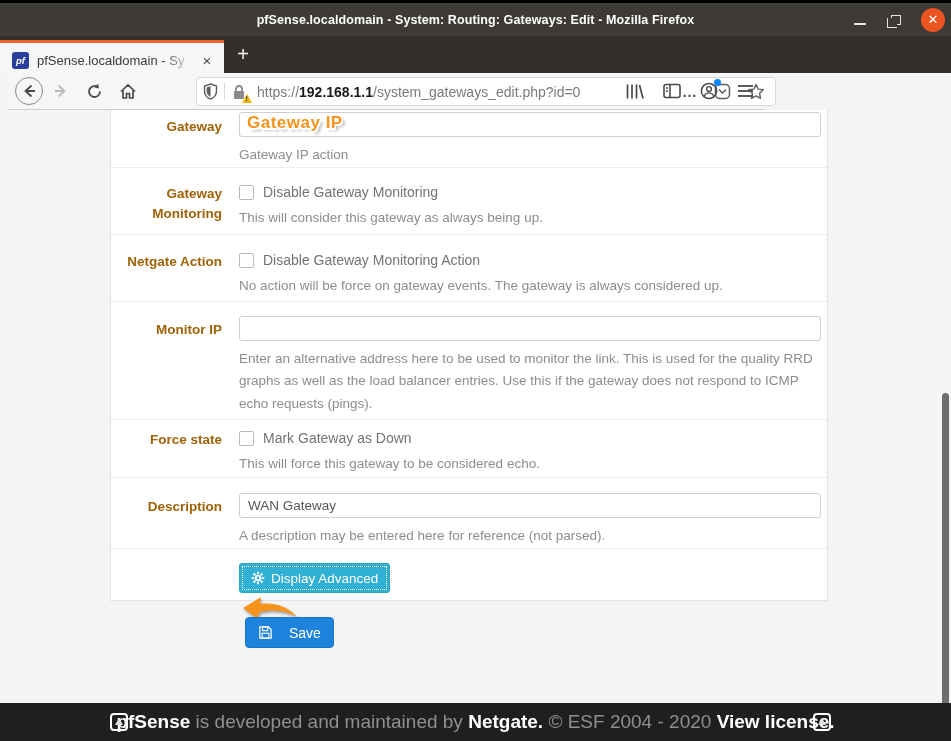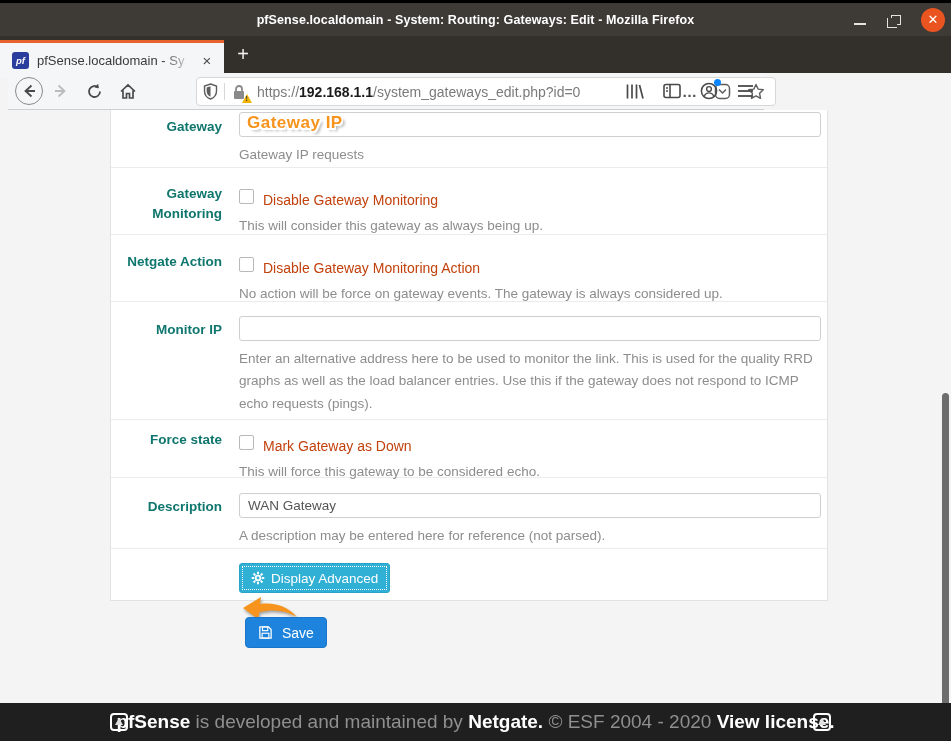--- a/index.html
+++ b/index.html
@@ -60,29 +60,29 @@
   .acct { position:relative; }
   .acct .blue-dot { position:absolute; right:-3px; top:-3px; width:7px; height:7px; border-radius:50%; background:#0a84ff; }
 
   
   .content { position:absolute; left:0; top:110px; width:951px; height:593px; background:#f4f4f4; }
   .card { position:absolute; left:110px; top:0; width:718px; height:491px; background:#fff;
     border-left:1px solid #e2e2e2; border-right:1px solid #e2e2e2; border-bottom:1px solid #e2e2e2; }
   .frow { display:flex; border-top:1px solid #ececec; }
   .frow:first-child { border-top:none; }
   .flabel { width:128px; flex:0 0 auto; text-align:right; padding-right:17px;
-    font-weight:bold; font-size:13.5px; color:#0f766e; line-height:1.5; }
+    font-weight:bold; font-size:13.5px; color:#a16207; line-height:1.5; }
   .fctrl { flex:1; padding-right:6px; }
   .tinput { width:100%; height:25px; border:1px solid #cfcfcf; border-radius:3px; background:#fff;
     font-size:13.5px; color:#555; padding:0 8px; font-family:"Liberation Sans",sans-serif; outline:none; }
   .help { font-size:13.5px; color:#8d8d8d; margin-top:7px; line-height:1.65; }
   .cbrow { display:flex; align-items:center; }
   .cbox { width:15px; height:15px; border:1px solid #b9b9b9; border-radius:2px; background:#fff;
     flex:0 0 auto; margin-right:9px; }
-  .cblabel { font-size:14px; color:#c2410c;margin-top:8px; }
+  .cblabel { font-size:14px; color:#737373; }
 
   .r1 { height:57px; padding-top:2px; } .r1 .flabel { padding-top:5px; }
   .r2 { height:67px; padding-top:16px; }
   .r3 { height:67px; padding-top:17px; }
   .r4 { height:118px; padding-top:14px; } .r4 .flabel { padding-top:4px; }
   .r5 { height:58px; padding-top:10px; }
   .r6 { height:71px; padding-top:15px; } .r6 .flabel { padding-top:4px; }
   .r7 { height:53px; padding-top:14px; }
 
   .inputwrap { position:relative; }
@@ -92,21 +92,21 @@
       0 -1.5px 0 #fff, 0 1.5px 0 #fff, -1.5px 0 0 #fff, 1.5px 0 0 #fff, 3px 3px 3px rgba(0,0,0,.35);
     pointer-events:none; }
 
   .btn-adv { display:inline-flex; align-items:center; gap:6px; height:30px; padding:0 11px;
     background:#31b0d5; border:1px solid #2aa3c6; border-radius:3px; color:#fff; font-size:13.5px;
     font-family:"Liberation Sans",sans-serif; outline:1px dotted #fff; outline-offset:-4px; cursor:pointer;justify-content:center; }
   .adv-arrow { position:absolute; margin-left:3px; margin-top:2px;
     filter:drop-shadow(1.5px 2px 1.5px rgba(0,0,0,.35)); }
 
   .btn-save { position:absolute; left:245px; top:507px; height:31px; display:inline-flex; align-items:center;
-    gap:9px; padding:0 12px; background:#1e83dc; border:1px solid #1a76c8; border-radius:4px;
+    gap:16px; padding:0 12px; background:#1e83dc; border:1px solid #1a76c8; border-radius:4px;
     color:#fff; font-size:14px; font-family:"Liberation Sans",sans-serif; cursor:pointer; }
 
   .scroll-thumb { position:absolute; right:2px; top:283px; width:7px; height:344px;
     background:#6d6d6d; border-radius:4px; }
 
   
   .footer { position:absolute; left:0; top:703px; width:951px; height:38px; background:#1f1f1f;
     display:flex; align-items:center; justify-content:center; }
   .foot-text { font-size:19px; color:#8f8f8f; }
   .foot-text b { color:#fff; font-weight:bold; }
@@ -237,21 +237,21 @@
 <div class="content">
   <div class="card">
 
     <div class="frow r1">
       <div class="flabel">Gateway</div>
       <div class="fctrl">
         <div class="inputwrap">
           <input class="tinput" type="text" value="" style="">
           <div class="annot-text">Gateway IP</div>
         </div>
-        <div class="help">Gateway IP requests</div>
+        <div class="help">Gateway IP action</div>
       </div>
     </div>
 
     <div class="frow r2">
       <div class="flabel">Gateway Monitoring</div>
       <div class="fctrl">
         <div class="cbrow">
           <div class="cbox"></div>
           <div class="cblabel">Disable Gateway Monitoring</div>
         </div>

